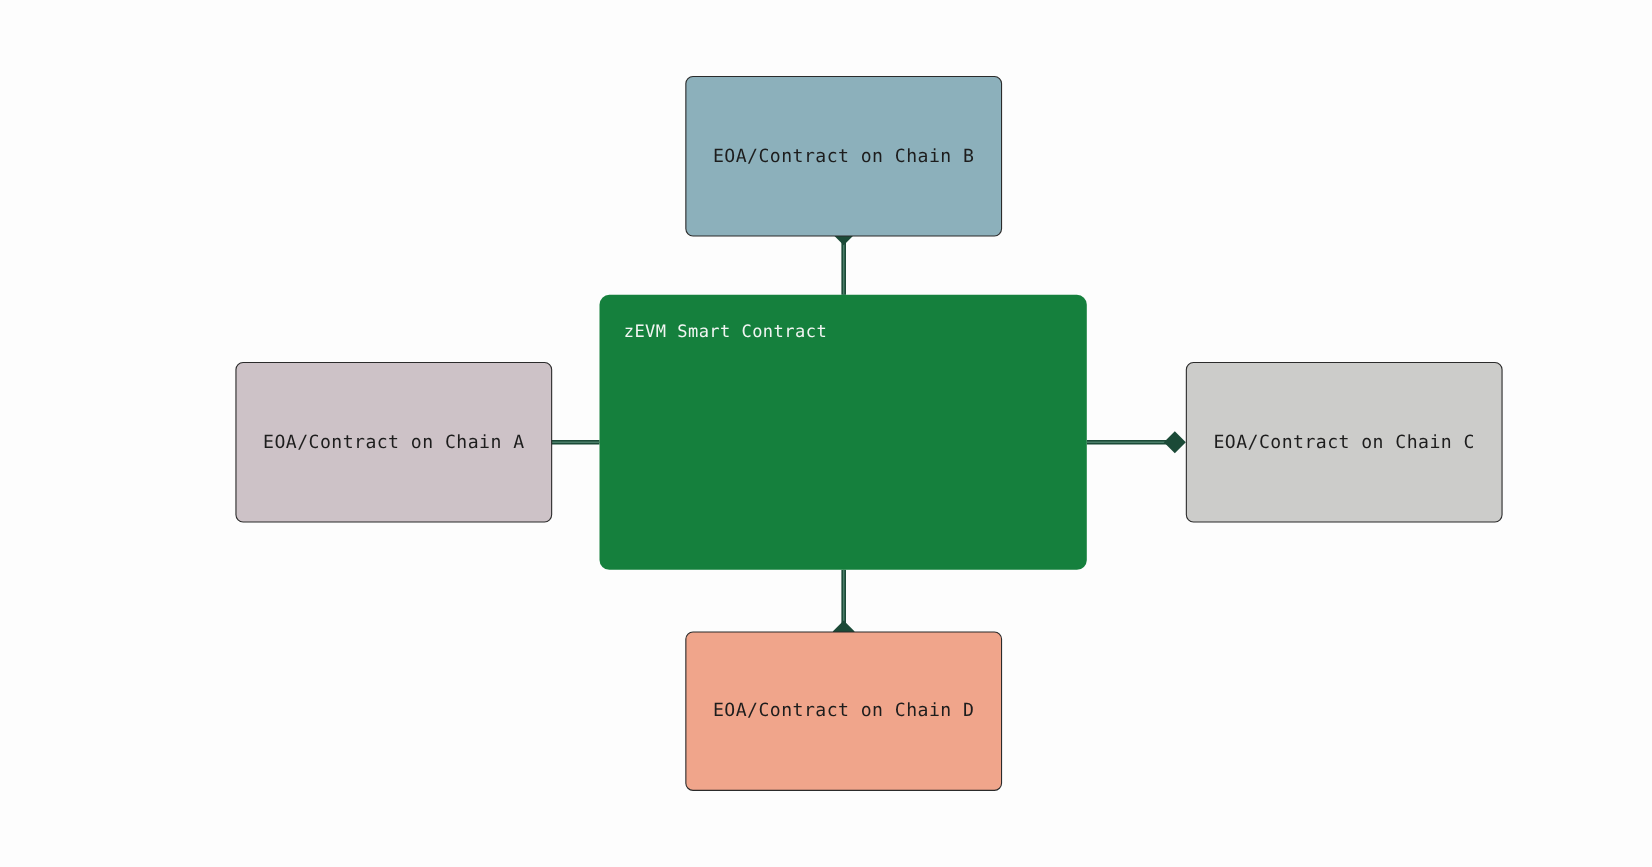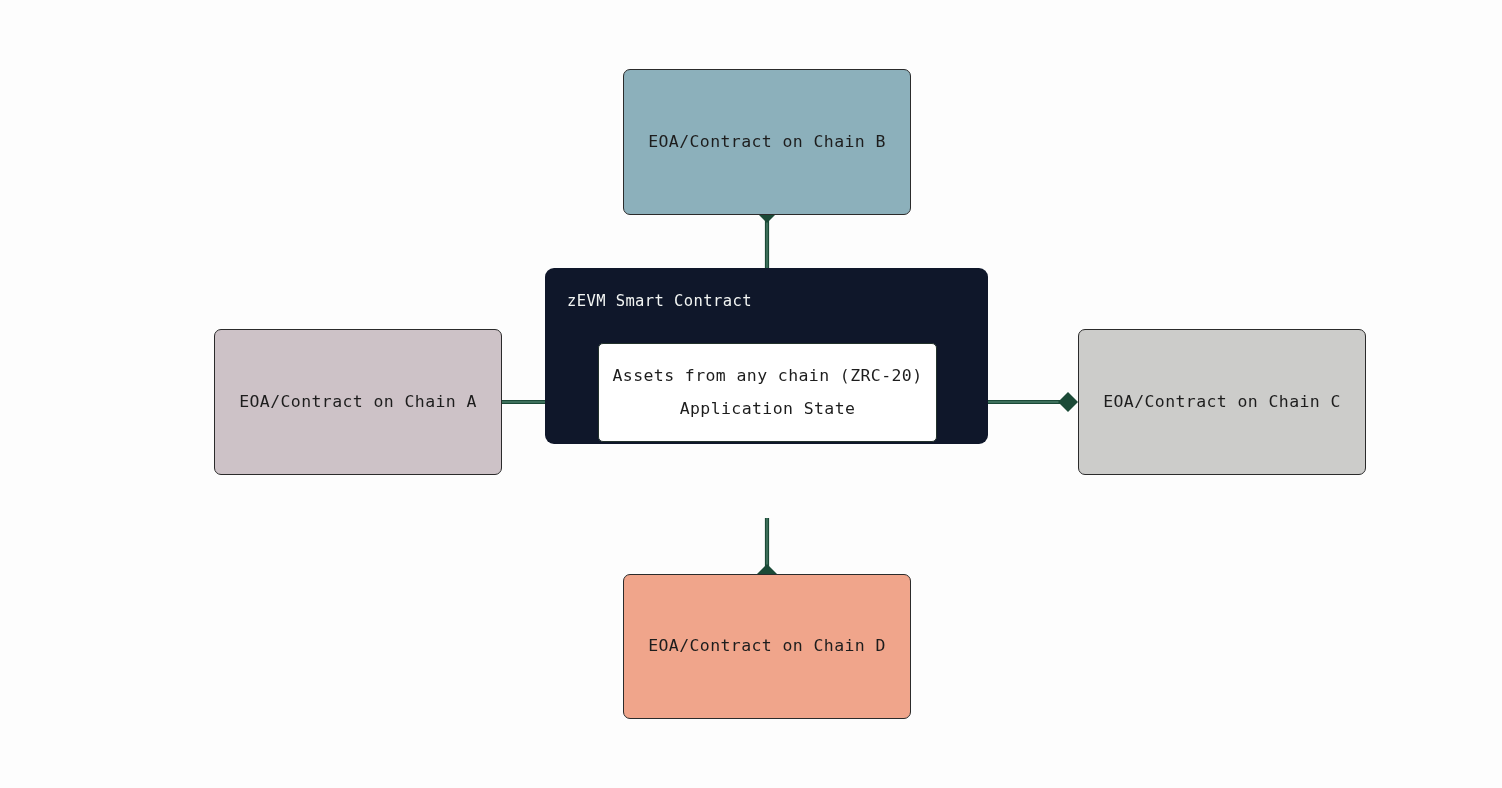--- a/index.html
+++ b/index.html
@@ -65,22 +65,22 @@
   }
   #node-chain-d {
     left: 623px;  top: 574px;  width: 288px; height: 145px;
     background: #f0a58b;
   }
 
   
   #node-zevm {
     position: absolute;
     left: 545px; top: 268px;
-    width: 443px; height: 176px;
-    background: #0f172a;
+    width: 443px; height: 250px;
+    background: #15803d;
     border-radius: 9px;
     z-index: 2;
     box-sizing: border-box;
   }
   #zevm-title {
     position: absolute;
     left: 22px;
     top: 26px;
     font-size: 15.5px;
     letter-spacing: 0.4px;
@@ -156,19 +156,15 @@
     <span class="node-label">EOA/Contract on Chain C</span>
   </div>
 
   <div class="node" id="node-chain-d">
     <span class="node-label">EOA/Contract on Chain D</span>
   </div>
 
   <div id="node-zevm">
     <div id="zevm-title">zEVM Smart Contract</div>
 
-    <div id="inner-state-box">
-      <span class="inner-line">Assets from any chain (ZRC-20)</span>
-      <span class="inner-line">Application State</span>
-    </div>
   </div>
 
 </div>
 
 </body></html>

